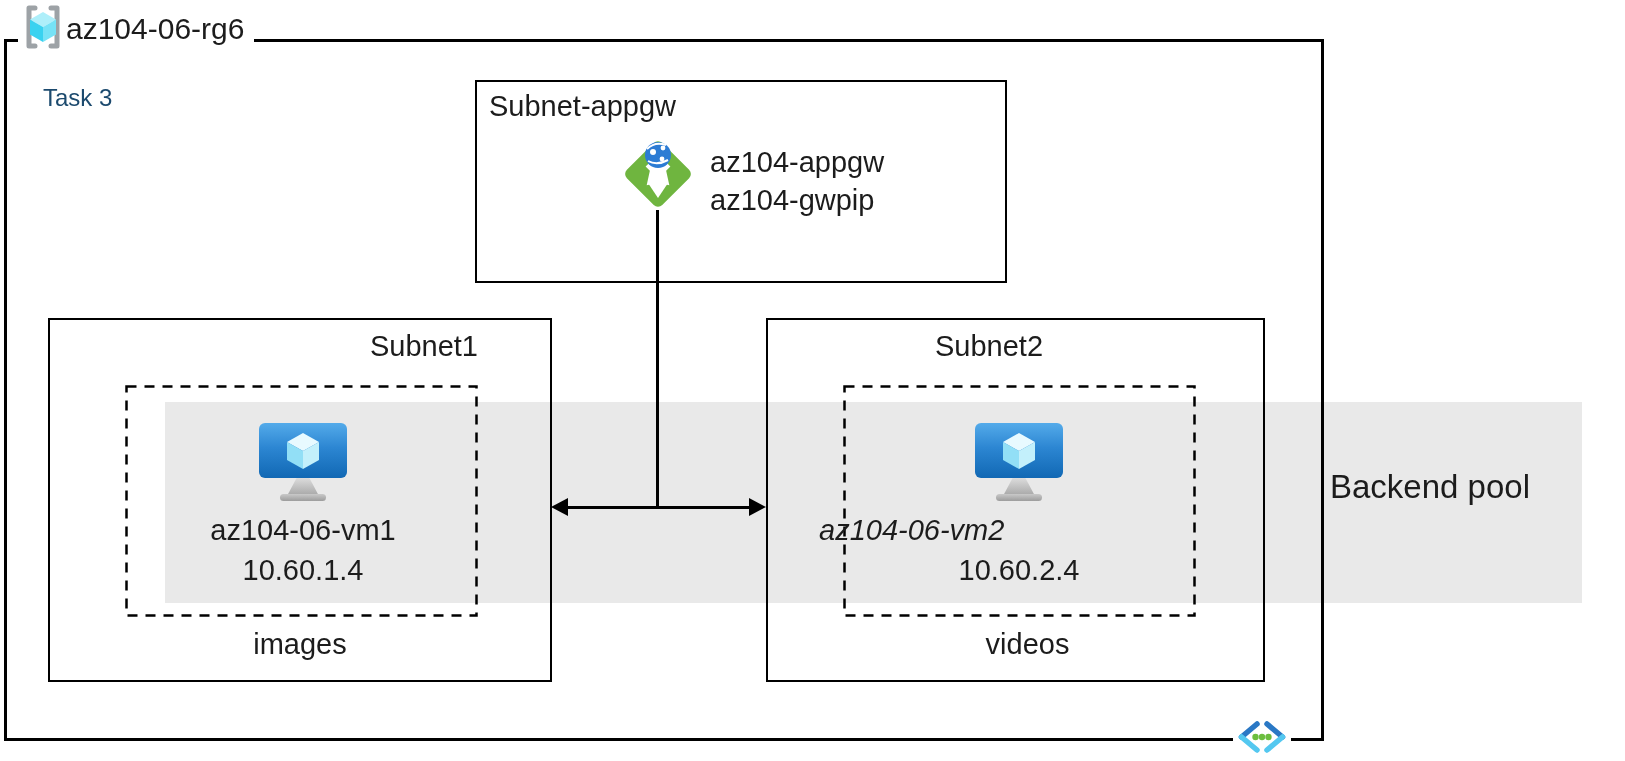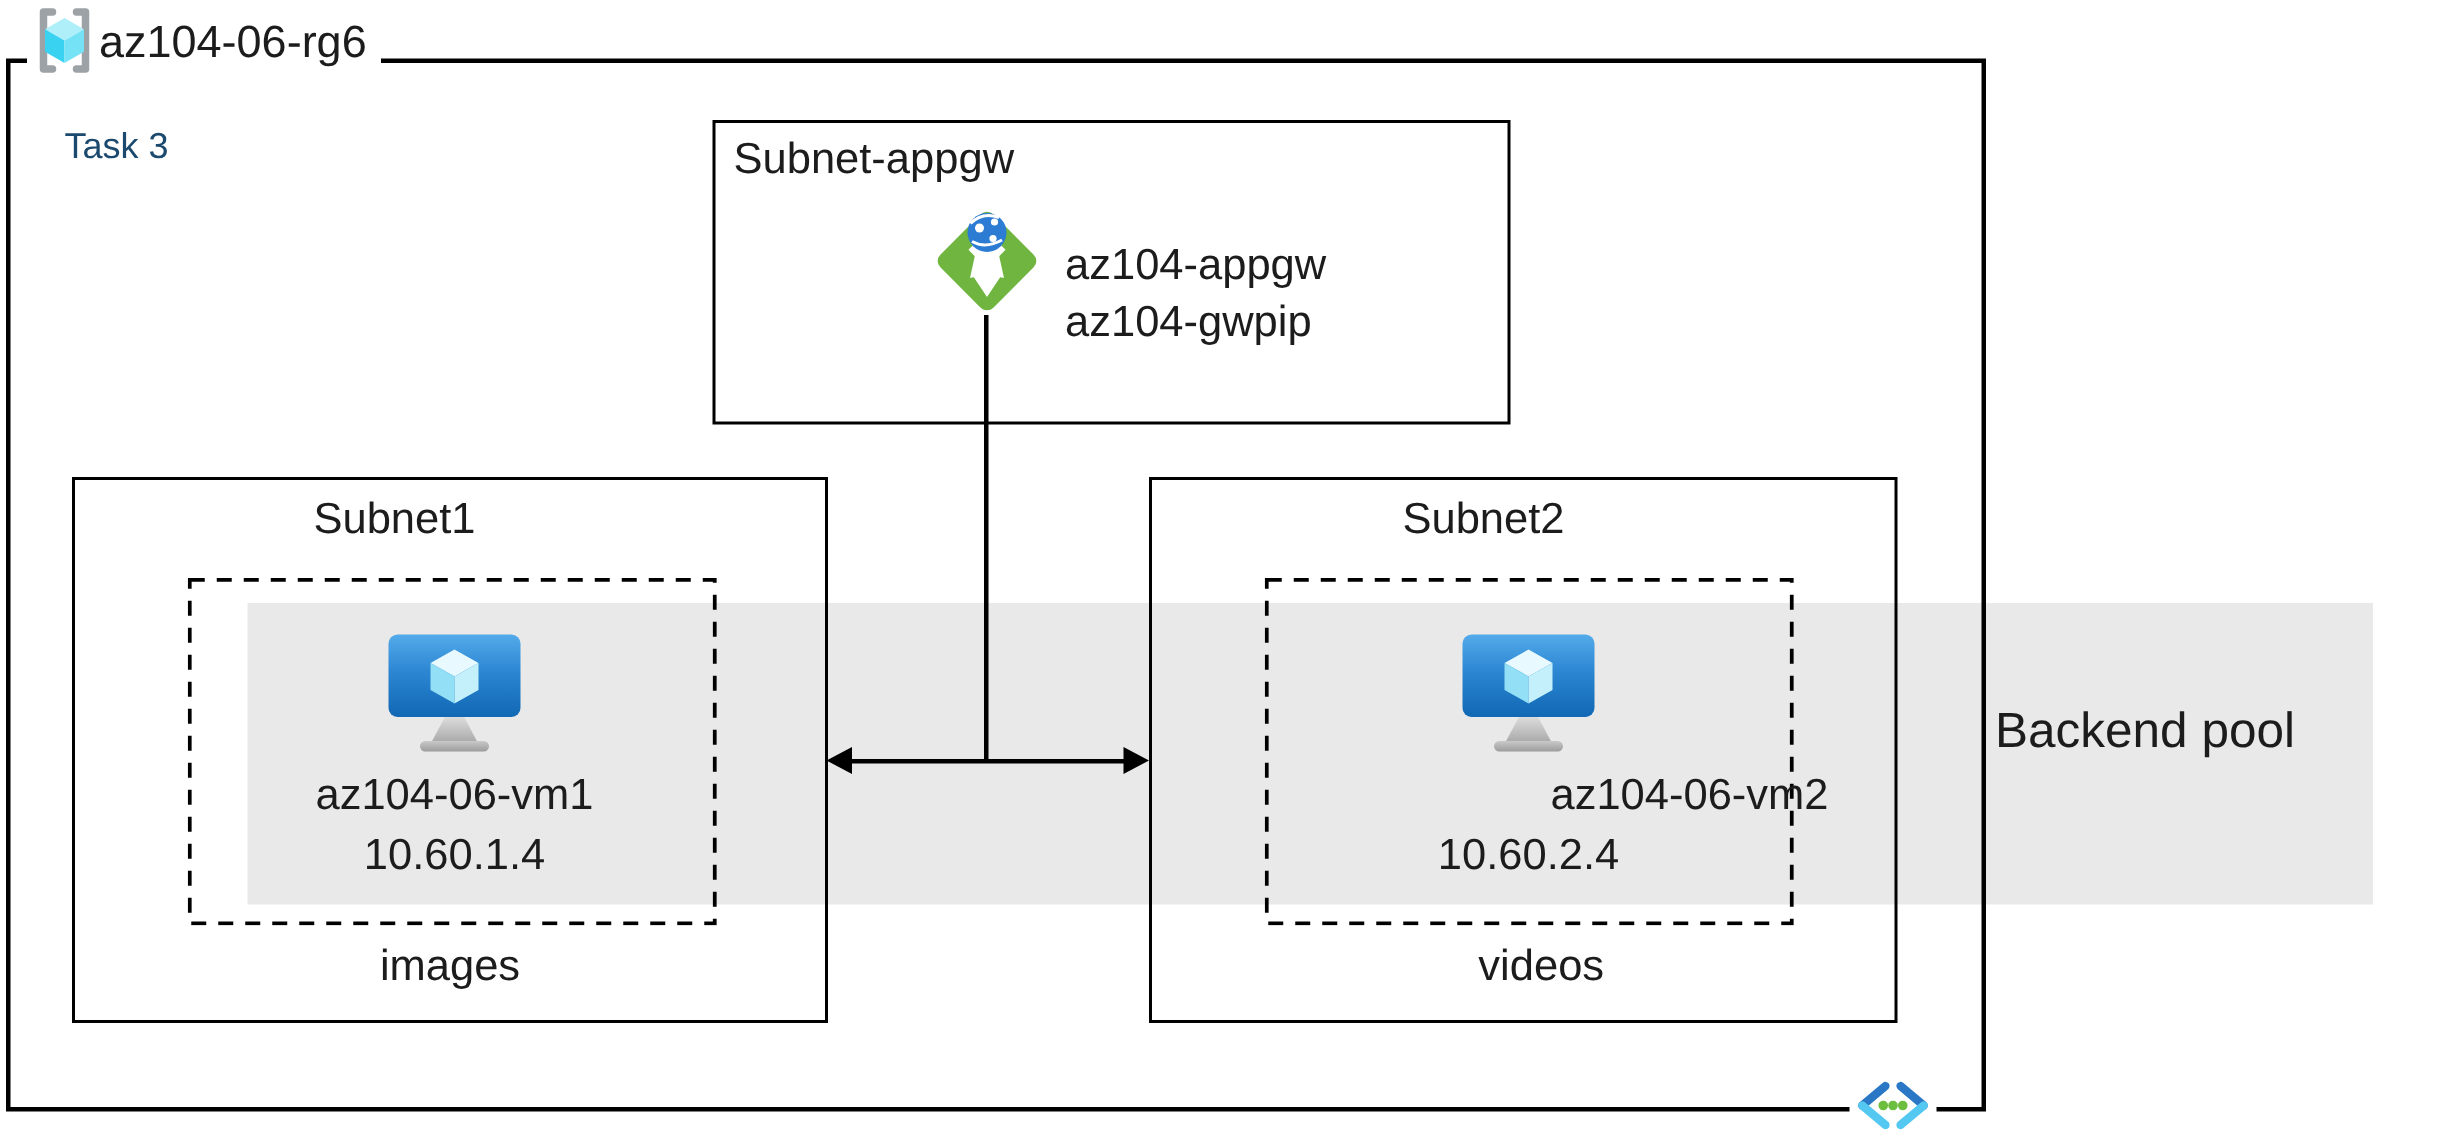--- a/index.html
+++ b/index.html
@@ -25,54 +25,54 @@
   .rg-title { font-size:30px; color:#1c1c1c; white-space:nowrap; }
 
   .task-label { left:43px; top:84px; font-size:24px; font-weight:normal; color:#1C4A6E; z-index:3; }
 
   
   .box { border:2px solid #000; background:transparent; z-index:3; }
   .appgw-box  { left:475px; top:80px;  width:532px; height:203px; }
   .subnet1-box{ left:48px;  top:318px; width:504px; height:364px; }
   .subnet2-box{ left:766px; top:318px; width:499px; height:364px; }
   .box-title-left { left:489px; top:90px; font-size:29px; z-index:4; }
-  .subnet1-title { left:48px;  top:330px; width:430px; text-align:center; font-size:29px; z-index:4; }
+  .subnet1-title { left:48px;  top:330px; width:430px; text-align:right; font-size:29px; z-index:4; }
   .subnet2-title { left:766px; top:330px; width:446px; text-align:center; font-size:29px; z-index:4; }
 
   
   .dashed { z-index:4; }
 
   
   .connector-v { left:656px; top:210px; width:3px; height:297px; background:#000; z-index:5; }
   .connector-h { left:566px; top:506px; width:194px; height:3px; background:#000; z-index:5; }
   .arrowhead { width:0; height:0; z-index:5; }
   .arrowhead.left  { left:551px; top:498px; border-right:17px solid #000; border-top:9px solid transparent; border-bottom:9px solid transparent; }
   .arrowhead.right { left:749px; top:498px; border-left:17px solid #000;  border-top:9px solid transparent; border-bottom:9px solid transparent; }
 
   
   .appgw-icon { left:616px; top:132px; width:84px; height:84px; z-index:5; }
-  .appgw-labels { left:710px; top:158px; font-size:29px; line-height:38px; z-index:5; }
+  .appgw-labels { left:710px; top:143px; font-size:29px; line-height:38px; z-index:5; }
 
   
   .vm-monitor { width:88px; height:55px; border-radius:6px;
                 background:linear-gradient(180deg,#54ABEA 0%,#2C86D2 45%,#1168B4 100%);
                 display:flex; align-items:center; justify-content:center; z-index:5; }
   .vm1-monitor { left:259px; top:423px; }
   .vm2-monitor { left:975px; top:423px; }
   .vm-neck { width:32px; height:18px; background:linear-gradient(180deg,#DCDCDC,#A6A6A6);
              clip-path:polygon(30% 0, 70% 0, 100% 100%, 0 100%); z-index:5; }
   .vm1-neck { left:287px; top:478px; }
   .vm2-neck { left:1003px; top:478px; }
   .vm-base { width:46px; height:7px; border-radius:3.5px; background:linear-gradient(180deg,#C9C9C9,#9C9C9C); z-index:5; }
   .vm1-base { left:280px; top:494px; }
   .vm2-base { left:996px; top:494px; }
 
   .vm1-name { left:103px; top:514px; width:400px; text-align:center; font-size:29px; z-index:5; }
   .vm1-ip   { left:103px; top:554px; width:400px; text-align:center; font-size:29px; z-index:5; }
-  .vm2-name { left:819px; top:514px; width:400px; text-align:right; font-size:29px; z-index:5; }
+  .vm2-name { left:819px; top:514px; width:400px; text-align:left; font-size:29px; z-index:5;font-style:italic; }
   .vm2-ip   { left:819px; top:554px; width:400px; text-align:center; font-size:29px; z-index:5; }
 
   .subnet1-footer { left:48px;  top:628px; width:504px; text-align:center; font-size:29px; z-index:5; }
   .subnet2-footer { left:766px; top:628px; width:499px; text-align:center; font-size:29px; z-index:5;margin-left:12px; }
 
   
   .vnet-icon { left:1233px; top:717px; width:58px; height:40px; background:#fff;
                display:flex; align-items:center; justify-content:center; z-index:7; }
 </style>
 </head>

